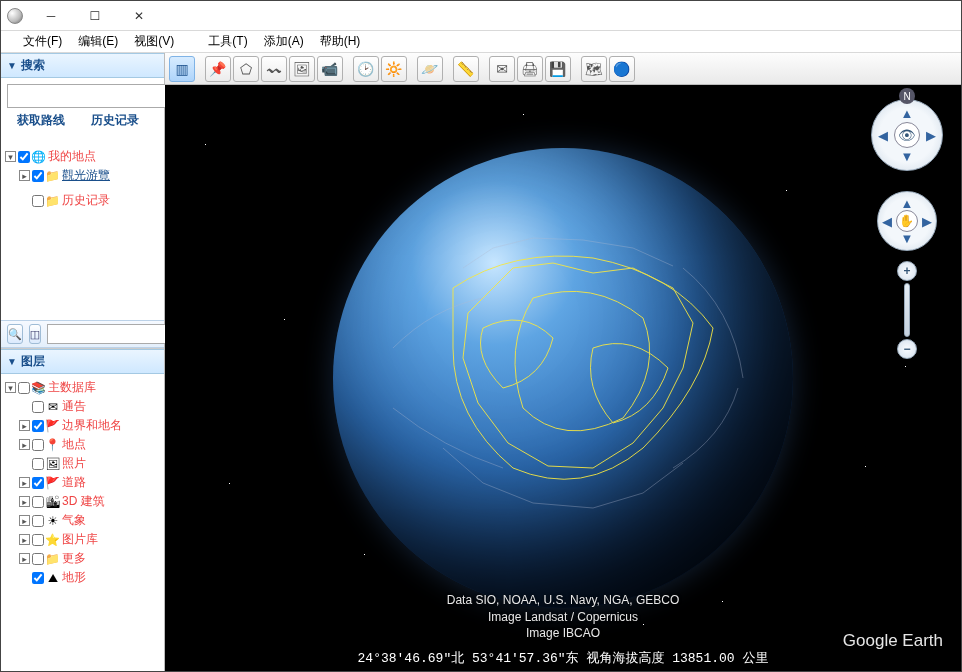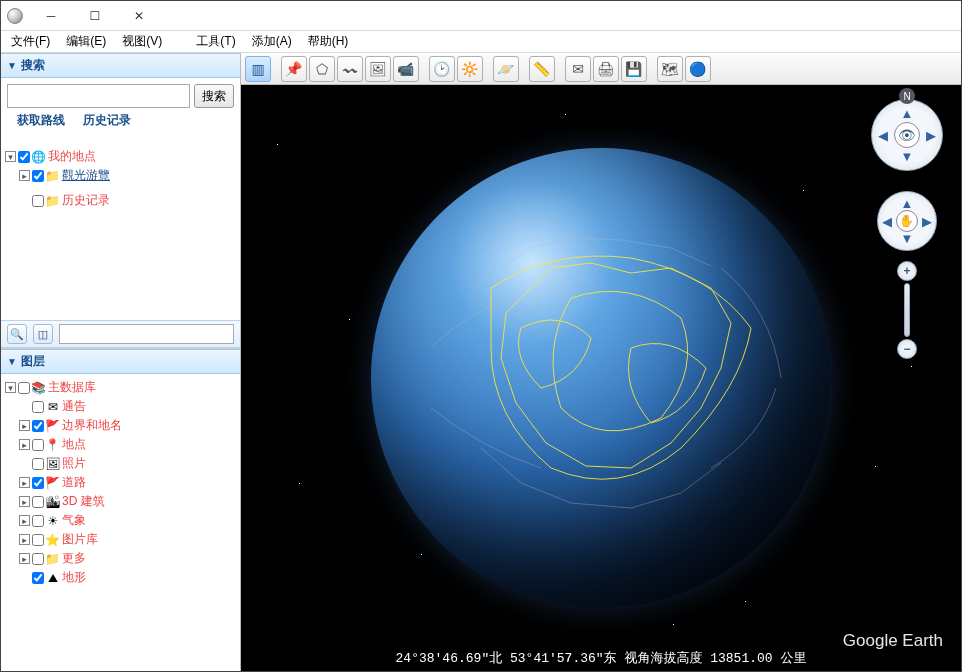--- a/index.html
+++ b/index.html
@@ -3,34 +3,34 @@
 <meta charset="utf-8">
 <style>
   * { box-sizing: border-box; margin: 0; padding: 0; font-family: "Microsoft YaHei", "SimSun", Tahoma, sans-serif; font-size: 12px; }
   body { width: 962px; height: 672px; background: #fff; overflow: hidden; border: 1px solid #444; display: flex; flex-direction: column; }
   
   .titlebar { height: 30px; background: #fff; display: flex; align-items: center; padding: 0 6px; border-bottom: 1px solid #d9d9d9; }
   .titlebar .app-icon { width: 16px; height: 16px; margin-right: 6px; border-radius: 50%; background: radial-gradient(circle at 30% 30%, #fff, #bbb 60%, #666); border:1px solid #888; }
   .titlebar .title { flex: 1; color: #333; }
   .winbtn { width: 44px; height: 28px; display:flex; align-items:center; justify-content:center; color:#333; }
   
-  .menubar { height: 22px; display:flex; align-items:center; padding: 0 4px; border-bottom: 1px solid #d9d9d9; gap: 4px;}
+  .menubar { height: 22px; display:flex; align-items:center; padding: 0 16px; border-bottom: 1px solid #d9d9d9; gap: 4px;}
   .menuitem { padding: 2px 6px; }
   
   .content { flex:1; display:flex; min-height:0; }
   
-  .sidebar { width: 240px; background:#fff; border-right:1px solid #bbb; display:flex; flex-direction:column; min-height:0; }
+  .sidebar { width: 164px; background:#fff; border-right:1px solid #bbb; display:flex; flex-direction:column; min-height:0; }
   .panel-header { background: linear-gradient(#eaf5ff,#cfe8ff); border-top:1px solid #a4c9e3; border-bottom:1px solid #a4c9e3; padding:3px 6px; color:#1a4f8b; font-weight:bold; display:flex; align-items:center; gap:4px;}
   .panel-header::before { content:"▼"; font-size:10px; color:#1a4f8b;}
   .search-body { padding:6px; }
   .search-row { display:flex; gap:4px; }
   .search-input { flex:1; height:24px; border:1px solid #aaa; padding:0 4px; }
   .search-btn { width:40px; height:24px; border:1px solid #999; background:linear-gradient(#fafafa,#e6e6e6); border-radius:3px; }
   .hinttext { color:#bbb; padding:4px 2px; }
-  .links-row { display:flex; gap:18px; padding:4px 10px 8px; }
+  .links-row { display:flex; gap:26px; padding:4px 10px 8px; }
   .links-row span { color:#1a4f8b; font-weight:bold; cursor:pointer; }
   .tree { padding:4px 2px 4px 4px; overflow:auto; }
   .tree-row { display:flex; align-items:center; gap:2px; padding:1px 0; white-space:nowrap; }
   .expander { width:11px; height:11px; display:inline-flex; align-items:center; justify-content:center; font-size:9px; color:#555; border:1px solid #888; background:#fff;}
   .expander.blank { border:none; background:transparent; }
   .cb { width:12px; height:12px; }
   .tree-icon { width:14px; height:14px; display:inline-flex; align-items:center; justify-content:center; font-size:12px; }
   .tree-label { color:#ef4444; }
   .tree-label.link { color:#1a4f8b; text-decoration:underline; }
   .tree-hint { color:#bbb; margin-left:56px; line-height:1.3; }
@@ -280,17 +280,22 @@
         <div class="nav-arrow" style="left:4px;top:50%;transform:translateY(-50%)">◀</div>
         <div class="nav-arrow" style="right:4px;top:50%;transform:translateY(-50%)">▶</div>
         <div class="nav-hand">✋</div>
       </div>
       <div class="nav-zoom">
         <div class="zbtn">+</div>
         <div class="ztrack"></div>
         <div class="zbtn">−</div>
       </div>
 
+      <div class="attrib">
+        <div>Data SIO, NOAA, U.S. Navy, NGA, GEBCO</div>
+        <div>Image Landsat / Copernicus</div>
+        <div>Image IBCAO</div>
+      </div>
       <div class="brand">Google Earth</div>
       <div class="statusbar">24°38'46.69"北   53°41'57.36"东  视角海拔高度 13851.00 公里</div>
     </div>
   </div>
 </div>
 
 </body></html>

